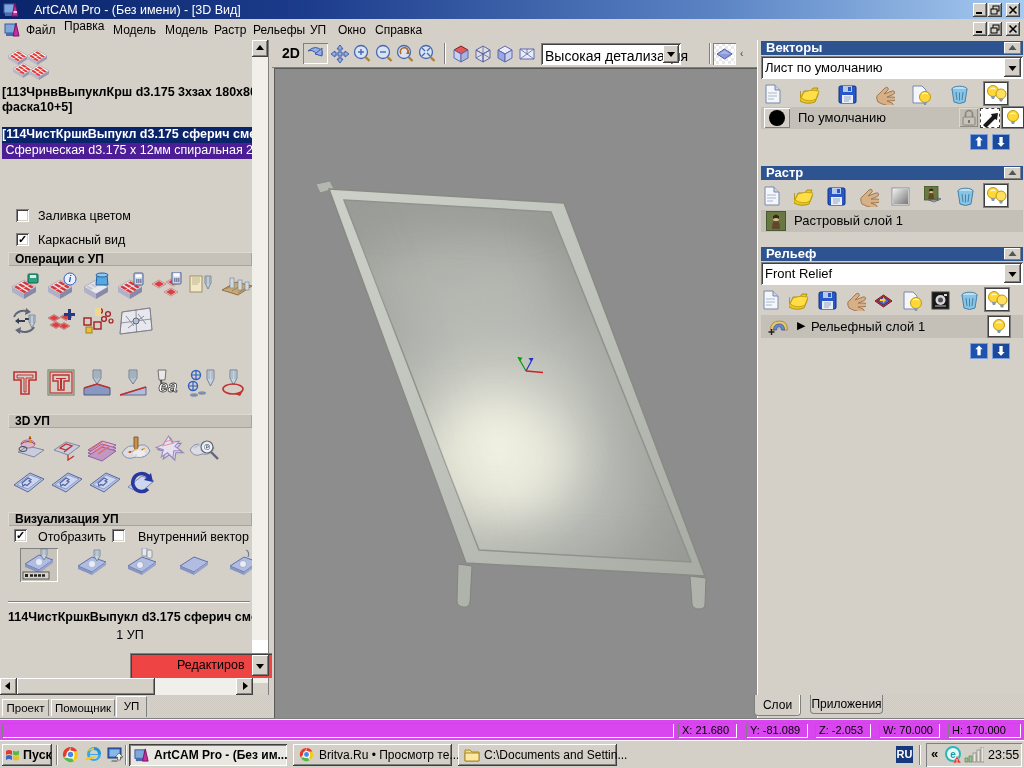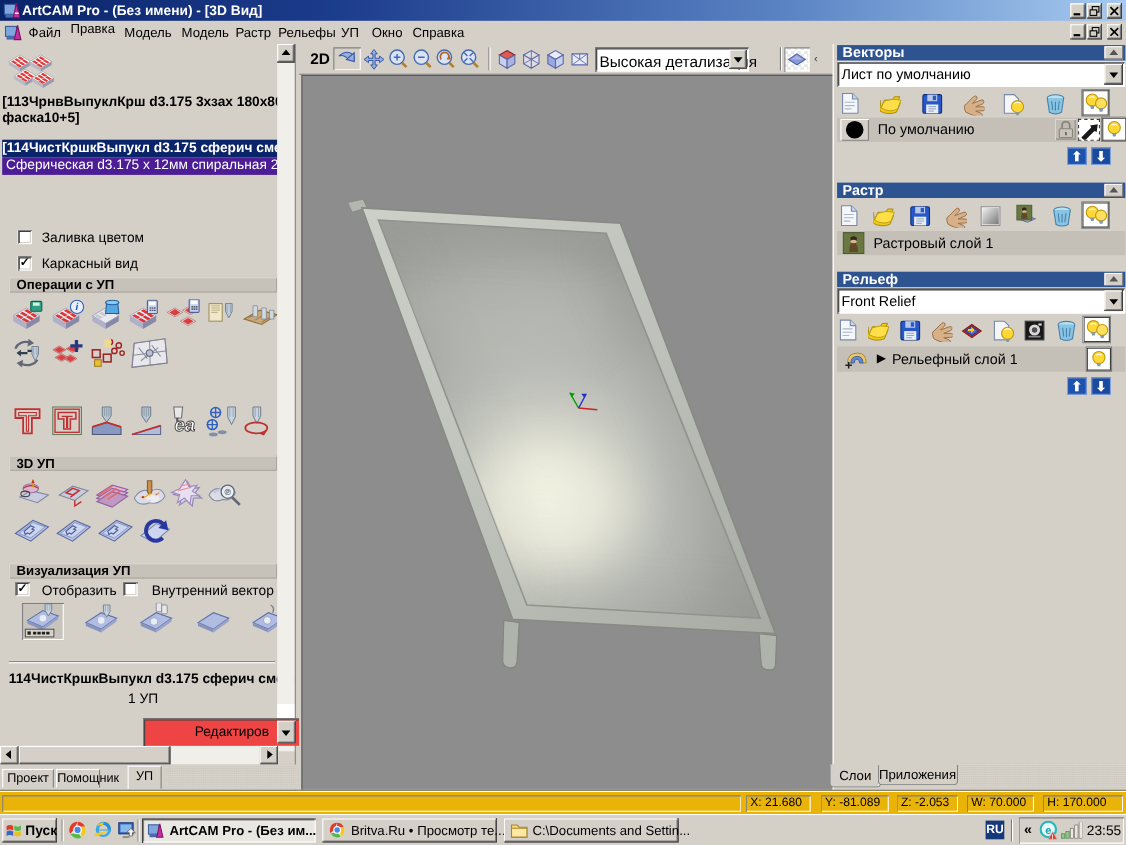--- a/index.html
+++ b/index.html
@@ -18,21 +18,21 @@
 </style></head>
 <body>
 
 <div class="ab" style="left:0;top:0;width:1024px;height:19px;background:linear-gradient(to right,#0a246a,#1c3c8c 30%,#5b84c4 70%,#a6caf0)">
   <svg class="ab" style="left:3px;top:1px" width="17" height="17" viewBox="0 0 17 17">
     <rect x="1" y="3" width="10" height="9" fill="#7da7dd" stroke="#3a5a9a"></rect>
     <rect x="2" y="12" width="8" height="3" fill="#4a6ab0"></rect>
     <path d="M9 15 L12 2 L15 15 Z" fill="#c030a0" stroke="#801060"></path>
     <path d="M10.5 11 h3.5" stroke="#fff" stroke-width="1.5"></path>
   </svg>
-  <div class="ab" style="left:20px;top:3px;font-weight:bold;font-size:12.5px;color:#fff">ArtCAM Pro - (Без имени) - [3D Вид]</div>
+  <div class="ab" style="left:34px;top:3px;font-weight:normal;font-size:12.5px;color:#fff">ArtCAM Pro - (Без имени) - [3D Вид]</div>
   <div class="rz ab" style="left:973px;top:3px;width:14px;height:14px">
       <div class="ab" style="left:3px;top:9px;width:6px;height:2px;background:#000"></div>
     </div>
   <div class="rz ab" style="left:988px;top:3px;width:14px;height:14px">
       <svg width="14" height="14">
         <rect x="5" y="3" width="6" height="5" fill="none" stroke="#000"></rect>
         <rect x="3" y="6" width="6" height="5" fill="#d4d0c8" stroke="#000"></rect>
       </svg>
     </div>
   <div class="rz ab" style="left:1006px;top:3px;width:14px;height:14px">
@@ -396,21 +396,21 @@
     <div class="wbtn ab" style="left:236px;top:0;width:17px;height:17px">
         <svg width="17" height="17">
           <path d="M7 4 L7 12 L12 8 Z" fill="#000"></path>
         </svg>
       </div>
   </div>
 
   <div class="ab" style="left:0;top:655px;width:272px;height:23px;background:repeating-conic-gradient(#cdc9c1 0 25%,#d7d3cb 0 50%) 0 0/2px 2px">
     <div class="ab" style="left:0;top:2px;width:150px;height:21px;background:#d4d0c8"></div>
     <div class="ab" style="left:2px;top:4px;width:47px;height:17px;background:#d4d0c8;border:1px solid #808080;border-top:1px solid #fff;border-left:1px solid #fff;border-bottom:none;font-size:11.5px;text-align:center;padding-top:2px">Проект</div>
-    <div class="ab" style="left:51px;top:4px;width:40px;height:17px;background:#d4d0c8;border:1px solid #808080;border-top:1px solid #fff;border-left:1px solid #fff;border-bottom:none;font-size:11.5px;text-align:center;padding-top:2px">Помощник</div>
+    <div class="ab" style="left:51px;top:4px;width:64px;height:17px;background:#d4d0c8;border:1px solid #808080;border-top:1px solid #fff;border-left:1px solid #fff;border-bottom:none;font-size:11.5px;text-align:center;padding-top:2px">Помощник</div>
     <div class="ab" style="left:116px;top:1px;width:31px;height:21px;background:#d4d0c8;border:1px solid #808080;border-top:1px solid #fff;border-left:1px solid #fff;border-bottom:none;font-size:11.5px;text-align:center;padding-top:3px">УП</div>
   </div>
 </div>
 
 <div id="toolbar3d" class="ab" style="left:272px;top:40px;width:485px;height:28px;background:#d4d0c8">
   <div class="ab" style="left:10px;top:5px;font-weight:bold;font-size:14px">2D</div>
   <div class="ab" style="left:31px;top:3px;width:25px;height:21px;background:#d4d0c8;box-shadow:inset 1px 1px 0 #808080,inset -1px -1px 0 #fff">
     <svg width="25" height="21" viewBox="0 0 25 21">
         <path d="M5 8 q8 -7 14 0 l0 4 l-5 -1 q-5 -5 -9 -3 Z" fill="#96aee0" stroke="#3858a8" stroke-width="1"></path>
         <path d="M19 5 v8 l-7 -2 Z" fill="#96aee0" stroke="#3858a8"></path>
@@ -781,25 +781,25 @@
           <use href="#ibulb1"></use>
         </svg>
       </div>
   </div>
   <div class="updn ab" style="left:212px;top:303px">⬆</div>
   <div class="updn ab" style="left:234px;top:303px;background:#1a4a9e">⬇</div>
 
   <div class="ab" style="left:0;top:654px;width:267px;height:24px;background:repeating-conic-gradient(#cdc9c1 0 25%,#d7d3cb 0 50%) 0 0/2px 2px">
     <div class="ab" style="left:0;top:0;width:115px;height:24px;background:#d4d0c8"></div>
     <div class="ab" style="left:-4px;top:1px;width:47px;height:21px;background:#d4d0c8;border:1px solid #808080;border-top:none;border-radius:0 0 4px 4px;font-size:12px;text-align:center;padding-top:3px;box-shadow:inset -1px 0 0 #fff">Слои</div>
-    <div class="ab" style="left:40px;top:1px;width:73px;height:19px;background:#d4d0c8;border:1px solid #808080;border-top:none;border-radius:0 0 4px 4px;font-size:12px;padding-top:2px">Приложения</div>
+    <div class="ab" style="left:52px;top:1px;width:73px;height:19px;background:#d4d0c8;border:1px solid #808080;border-top:none;border-radius:0 0 4px 4px;font-size:12px;text-align:center;padding-top:2px">Приложения</div>
   </div>
 </div>
 
-<div class="ab" style="left:0;top:718px;width:1024px;height:22px;background:#eab308;border-top:1px solid #808080;box-shadow:inset 0 1px 0 #fff">
+<div class="ab" style="left:0;top:718px;width:1024px;height:22px;background:#d946ef;border-top:1px solid #808080;box-shadow:inset 0 1px 0 #fff">
   <div class="sk1 ab" style="left:2px;top:4px;width:672px;height:15px"></div>
   <div class="sk1 ab" style="left:678px;top:4px;width:59px;height:15px;padding:1px 0 0 4px;font-size:11px">X: 21.680</div>
   <div class="sk1 ab" style="left:746px;top:4px;width:62px;height:15px;padding:1px 0 0 4px;font-size:11px">Y: -81.089</div>
   <div class="sk1 ab" style="left:815px;top:4px;width:56px;height:15px;padding:1px 0 0 4px;font-size:11px">Z: -2.053</div>
   <div class="sk1 ab" style="left:879px;top:4px;width:61px;height:15px;padding:1px 0 0 4px;font-size:11px">W: 70.000</div>
   <div class="sk1 ab" style="left:948px;top:4px;width:73px;height:15px;padding:1px 0 0 4px;font-size:11px">H: 170.000</div>
 </div>
 
 <div id="taskbar" class="ab" style="left:0;top:740px;width:1024px;height:28px;background:#d4d0c8;border-top:1px solid #fff">
   <div class="rz ab" style="left:2px;top:3px;width:50px;height:22px">

